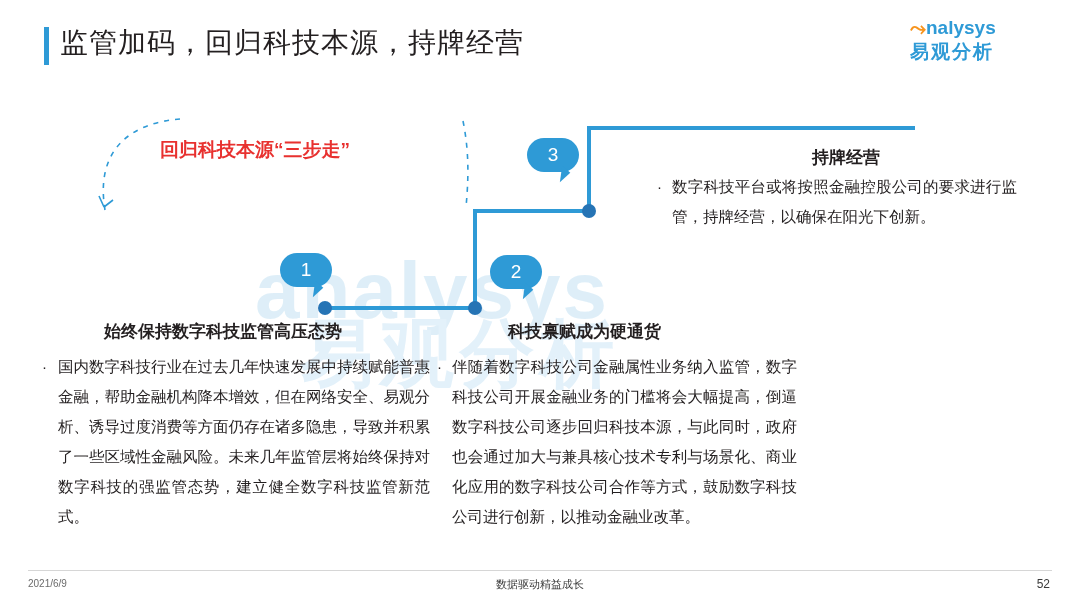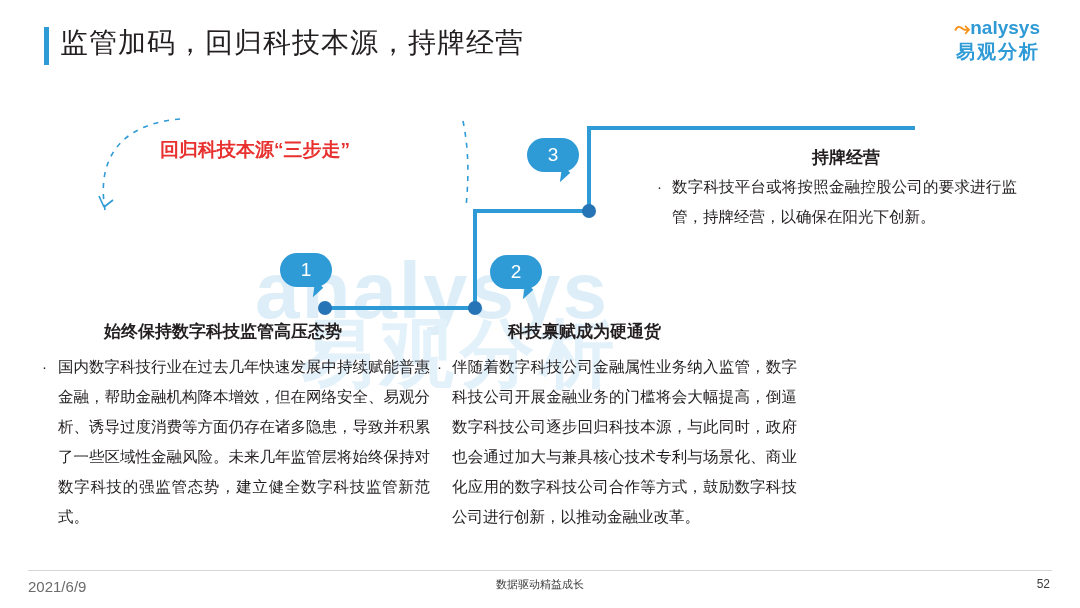--- a/index.html
+++ b/index.html
@@ -32,21 +32,21 @@
     color: #231f20;
     white-space: nowrap;
   }
 
   
   .logo {
     position: absolute;
     right: 40px;
     top: 16px;
     width: 130px;
-    text-align: right;
+    text-align: left;
     line-height: 1.15;
   }
   .logo-top {
     font-size: 19px;
     color: #2e9ad6;
     font-weight: bold;
     letter-spacing: 0px;
     white-space: nowrap;
   }
   .logo-top .swoosh {
@@ -166,21 +166,21 @@
     left: 28px;
     top: 570px;
     width: 1024px;
     height: 1px;
     background: #d6d6d6;
   }
   .footer-date {
     position: absolute;
     left: 28px;
     top: 578px;
-    font-size: 15px;
+    font-size: 10px;
     color: #6b6b6b;
   }
   .footer-center {
     position: absolute;
     left: 0;
     top: 577px;
     width: 1080px;
     text-align: center;
     font-size: 11px;
     color: #3a3a3a;

